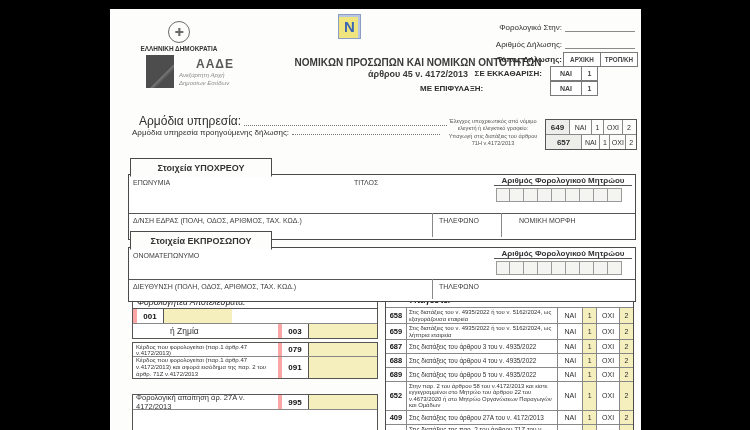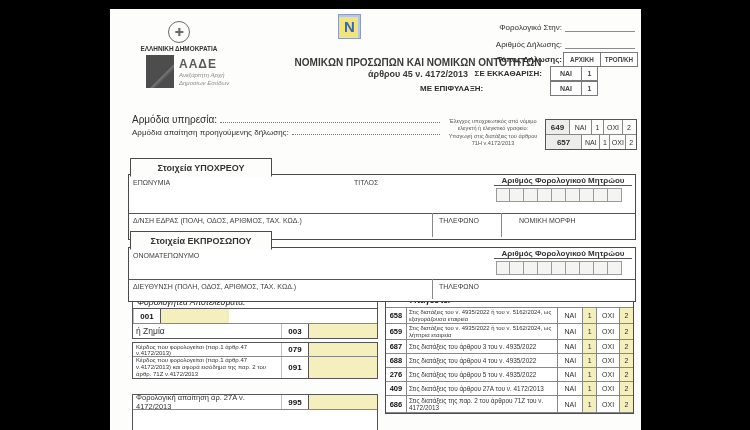--- a/index.html
+++ b/index.html
@@ -35,21 +35,21 @@
   .afmrow{display:flex;}
   .afmcell{width:14px;height:14px;border:1px solid #9a9a9a;border-left:none;background:#f4f4f0;box-sizing:border-box;}
   .afmcell:first-child{border-left:1px solid #9a9a9a;}
   .vdiv{position:absolute;width:1px;background:#888;}
   .hdiv{position:absolute;height:1px;background:#555;}
   
   .lbox{position:absolute;left:22px;width:246px;border:1.3px solid #555;background:#fff;box-sizing:border-box;}
   .lrow{display:flex;border-bottom:1px solid #888;align-items:stretch;}
   .lrow:last-child{border-bottom:none;}
   .llabel{flex:1;display:flex;align-items:center;padding-left:3px;color:#333;}
-  .lcode{width:26px;border-left:1px solid #fca5a5;border-right:1px solid #555;display:flex;align-items:center;
+  .lcode{width:26px;border-left:4px solid #fca5a5;border-right:1px solid #555;display:flex;align-items:center;
          justify-content:center;font-weight:bold;font-size:8px;color:#111;}
   .lval{width:68px;background:#f5efbe;}
   
   .srow{display:flex;border-bottom:1px solid #888;align-items:stretch;}
   .scode{width:20px;display:flex;align-items:center;justify-content:center;font-weight:bold;font-size:7.5px;
          border-right:1px solid #888;color:#111;}
   .slabel{width:152px;font-size:5.9px;line-height:1.1;color:#333;display:flex;align-items:center;
           padding:1px 2px;border-right:1px solid #888;box-sizing:border-box;}
   .syes{width:24px;font-size:7px;display:flex;align-items:center;justify-content:center;border-right:1px solid #888;}
   .sone{width:13px;font-size:7px;display:flex;align-items:center;justify-content:center;
@@ -64,21 +64,21 @@
 <body>
 
 <div class="canvas">
  <div class="page">
 
   <div class="abs" style="left:58px;top:12px;">
     <div class="emblem">✚</div>
   </div>
   <div class="abs b" style="left:14px;top:36px;width:110px;font-size:6.4px;color:#333;text-align:center;">ΕΛΛΗΝΙΚΗ ΔΗΜΟΚΡΑΤΙΑ</div>
   <div class="abs aadebox" style="left:36px;top:46px;"></div>
-  <div class="abs b" style="left:69px;top:48px;font-size:12px;color:#5a5a5a;letter-spacing:1px;">ΑΑΔΕ</div>
+  <div class="abs b" style="left:86px;top:48px;font-size:12px;color:#5a5a5a;letter-spacing:1px;">ΑΑΔΕ</div>
   <div class="abs" style="left:69px;top:63px;font-size:6px;color:#8a8a8a;font-style:italic;">Ανεξάρτητη Αρχή</div>
   <div class="abs" style="left:69px;top:71px;font-size:6px;color:#8a8a8a;font-style:italic;">Δημοσίων Εσόδων</div>
 
   <div class="abs nlogo" style="left:228px;top:5px;">N</div>
   <div class="abs b ctr" style="left:148px;top:48px;width:320px;font-size:10px;color:#3a3a3a;">ΝΟΜΙΚΩΝ ΠΡΟΣΩΠΩΝ ΚΑΙ ΝΟΜΙΚΩΝ ΟΝΤΟΤΗΤΩΝ</div>
   <div class="abs b ctr" style="left:148px;top:60px;width:320px;font-size:9px;color:#3a3a3a;">άρθρου 45 ν. 4172/2013</div>
 
   <div class="abs" style="left:330px;top:14px;width:122px;text-align:right;font-size:8px;">Φορολογικό Στην:</div>
   <div class="abs hline" style="left:455px;top:12px;width:70px;"></div>
 
@@ -96,26 +96,26 @@
     <div class="optcell" style="width:30px;font-size:7px;">ΝΑΙ</div>
     <div class="optcell" style="width:15px;font-size:7px;">1</div>
   </div>
 
   <div class="abs b" style="left:310px;top:75px;width:122px;text-align:left;font-size:8px;">ΜΕ ΕΠΙΦΥΛΑΞΗ:</div>
   <div class="abs optbox" style="left:440px;top:72px;">
     <div class="optcell" style="width:30px;font-size:7px;">ΝΑΙ</div>
     <div class="optcell" style="width:15px;font-size:7px;">1</div>
   </div>
 
-  <div class="abs" style="left:22px;top:105px;width:310px;display:flex;font-size:10px;">
+  <div class="abs" style="left:29px;top:105px;width:310px;display:flex;font-size:12px;">
     <span>Αρμόδια υπηρεσία:</span>
     <span class="leader"></span>
   </div>
   <div class="abs" style="left:22px;top:119px;width:310px;display:flex;font-size:8px;">
-    <span>Αρμόδια απαίτηση προηγούμενης δήλωσης:</span>
+    <span>Αρμόδια υπηρεσία προηγούμενης δήλωσης:</span>
     <span class="leader"></span>
   </div>
 
   <div class="abs ctr" style="left:333px;top:109px;width:100px;font-size:5.6px;color:#555;line-height:1.3;">
     <div>Έλεγχος υποχρεωτικός από νόμιμο</div>
     <div>ελεγκτή ή ελεγκτικό γραφείο:</div>
     <div>Υπαγωγή στις διατάξεις του άρθρου</div>
     <div>71Η ν.4172/2013</div>
   </div>
   <div class="abs atable" style="left:435px;top:110px;width:90px;">
@@ -179,21 +179,21 @@
     <div class="vdiv" style="left:303px;top:31px;height:20px;"></div>
     <div class="abs flabel" style="left:310px;top:35px;">ΤΗΛΕΦΩΝΟ</div>
   </div>
 
   <div class="lbox" style="top:286px;">
     <div style="border-bottom:1px solid #555;font-style:italic;font-size:8.5px;padding:1px 0 1px 4px;color:#222;">Φορολογητέα Αποτελέσματα:</div>
     <div class="lrow" style="height:14px;">
       <div class="lcode">001</div>
       <div class="lval"></div>
     </div>
-    <div class="lrow" style="height:14px;">
+    <div class="lrow" style="height:14px;margin-left:34px;">
       <div class="llabel" style="font-size:8.5px;">ή Ζημία</div>
       <div class="lcode">003</div>
       <div class="lval"></div>
     </div>
   </div>
 
   <div class="lbox" style="top:333px;">
     <div class="lrow" style="height:13px;">
       <div class="llabel" style="font-size:6px;">Κέρδος που φορολογείται (παρ.1 άρθρ.47 ν.4172/2013)</div>
       <div class="lcode">079</div>
@@ -248,22 +248,30 @@
     </div>
     <div class="srow" style="min-height:13px;">
       <div class="scode">688</div>
       <div class="slabel" style="font-size:6.4px;">Στις διατάξεις του άρθρου 4 του ν. 4935/2022</div>
       <div class="syes">ΝΑΙ</div>
       <div class="sone">1</div>
       <div class="sno">ΟΧΙ</div>
       <div class="stwo">2</div>
     </div>
     <div class="srow" style="min-height:13px;">
-      <div class="scode">276</div>
+      <div class="scode">689</div>
       <div class="slabel" style="font-size:6.4px;">Στις διατάξεις του άρθρου 5 του ν. 4935/2022</div>
+      <div class="syes">ΝΑΙ</div>
+      <div class="sone">1</div>
+      <div class="sno">ΟΧΙ</div>
+      <div class="stwo">2</div>
+    </div>
+    <div class="srow" style="min-height:24px;">
+      <div class="scode">652</div>
+      <div class="slabel">Στην παρ. 2 του άρθρου 58 του ν.4172/2013 και είστε εγγεγραμμένοι στο Μητρώο του άρθρου 22 του ν.4673/2020 ή στο Μητρώο Οργανώσεων Παραγωγών και Ομάδων</div>
       <div class="syes">ΝΑΙ</div>
       <div class="sone">1</div>
       <div class="sno">ΟΧΙ</div>
       <div class="stwo">2</div>
     </div>
     <div class="srow" style="min-height:13px;">
       <div class="scode">409</div>
       <div class="slabel" style="font-size:6.4px;">Στις διατάξεις του άρθρου 27Α του ν. 4172/2013</div>
       <div class="syes">ΝΑΙ</div>
       <div class="sone">1</div>

